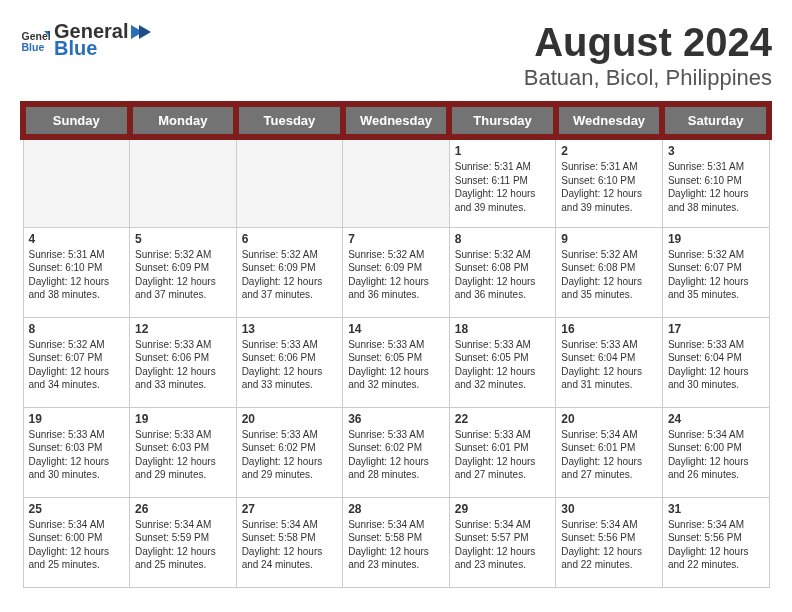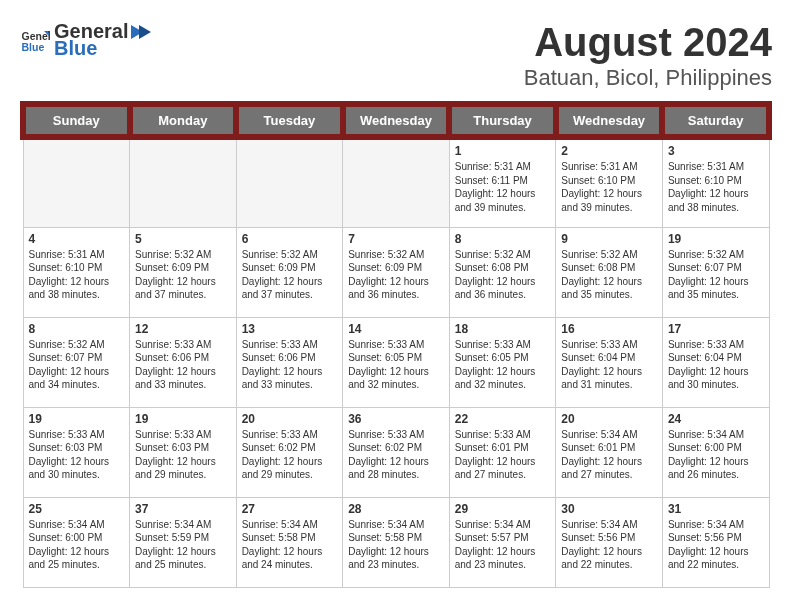--- a/index.html
+++ b/index.html
@@ -298,21 +298,21 @@
       </tr>
       <tr>
         <td class="cal-cell">
           <span class="date-num">25</span>
           <div class="cell-text" style="white-space: pre-line;">Sunrise: 5:34 AM
 Sunset: 6:00 PM
 Daylight: 12 hours
 and 25 minutes.</div>
         </td>
         <td class="cal-cell">
-          <span class="date-num">37</span>
+          <span class="date-num">26</span>
           <div class="cell-text" style="white-space: pre-line;">Sunrise: 5:34 AM
 Sunset: 5:59 PM
 Daylight: 12 hours
 and 25 minutes.</div>
         </td>
         <td class="cal-cell">
           <span class="date-num">27</span>
           <div class="cell-text" style="white-space: pre-line;">Sunrise: 5:34 AM
 Sunset: 5:58 PM
 Daylight: 12 hours

